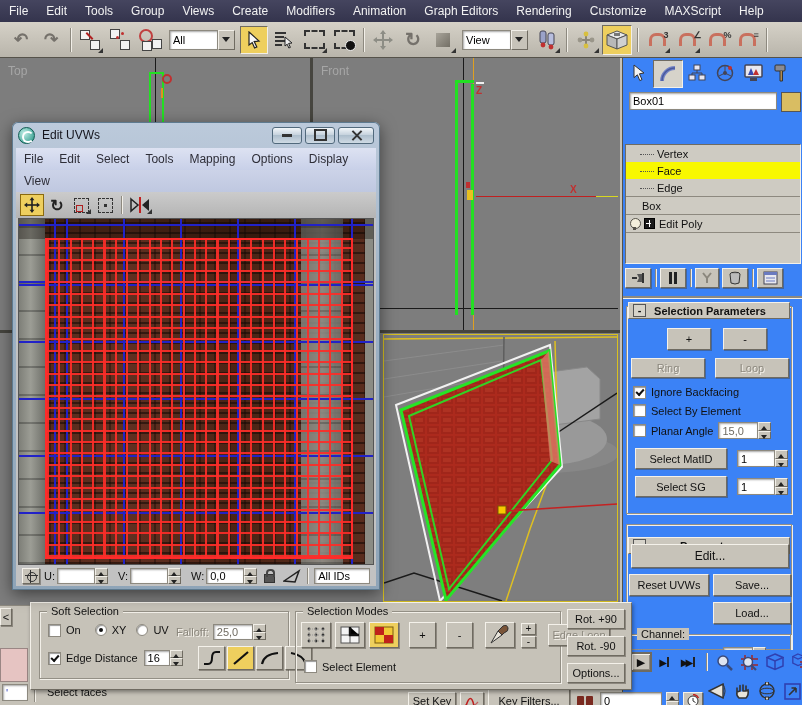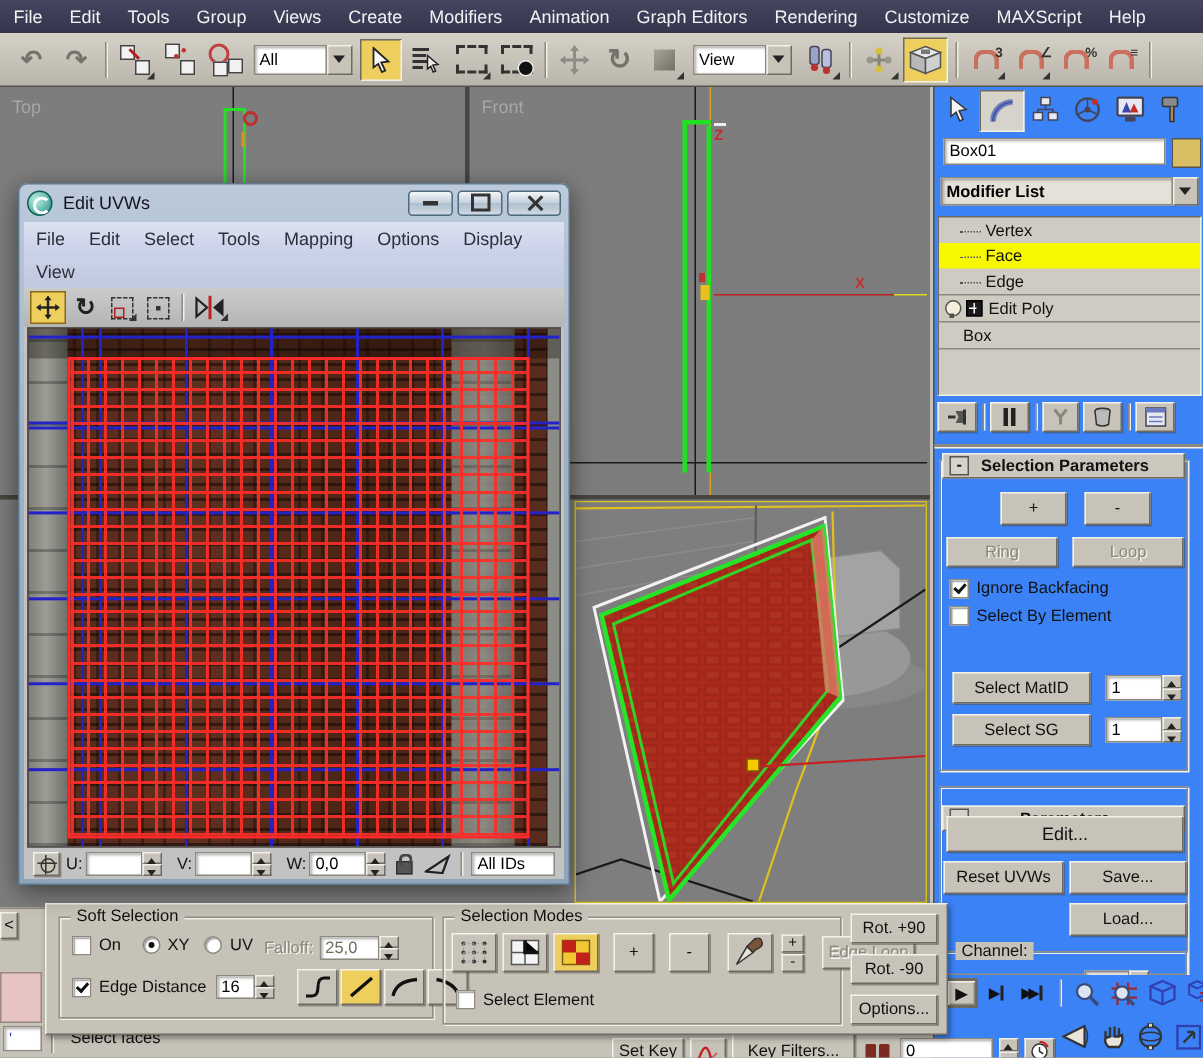--- a/index.html
+++ b/index.html
@@ -466,45 +466,41 @@
       <svg width="18" height="18" viewBox="0 0 18 18">
         <rect x="3" y="1" width="10" height="6" rx="1" fill="#8a8a92" stroke="#333"></rect>
         <path d="M8 7 L8 17 L10.5 17 L10.5 7" fill="#b08a50" stroke="#333"></path>
       </svg>
     </div>
   </div>
 
   <div class="fld abs" style="left:6px;top:34px;width:148px;height:18px">Box01</div>
   <div class="abs" style="left:158px;top:34px;width:18px;height:18px;background:#d9bd62;border:1px solid #555"></div>
 
-  <div class="abs" style="left:4px;top:60px;width:172px;height:19px;display:flex">
-    <div class="fld" style="flex:1;background:#e4e1d8;font-weight:bold">Modifier List</div>
-    <div class="dda"></div>
-  </div>
 
   <div class="abs" style="left:2px;top:86px;width:176px;height:120px;background:#cecbc2;border:1px solid #6f6b61;border-bottom-color:#f4f1ea;border-right-color:#f4f1ea;box-sizing:border-box">
     <div class="stackrow">
       <span class="dots"></span>
         <span>Vertex</span>
     </div>
     <div class="stackrow" style="background:#f8f800">
       <span class="dots"></span>
         <span>Face</span>
     </div>
     <div class="stackrow">
       <span class="dots"></span>
         <span>Edge</span>
     </div>
     <div class="stackrow" style="border-top:1px solid #8d897f">
+      <span style="margin-left:16px">Box</span>
+    </div>
+    <div class="stackrow" style="border-top:1px solid #8d897f">
       <span class="bulb"></span>
       <span class="ebox plus"></span>
       <span>Edit Poly</span>
-    </div>
-    <div class="stackrow" style="border-top:1px solid #8d897f">
-      <span style="margin-left:16px">Box</span>
     </div>
     <div style="border-top:1px solid #8d897f;height:0"></div>
   </div>
 
   <div class="abs" style="left:2px;top:210px;display:flex;align-items:center;gap:3px">
     <div class="btn" style="width:26px;height:20px">
       <svg width="14" height="14" viewBox="0 0 14 14">
         <rect x="1" y="6" width="5" height="2" fill="#333"></rect>
           <polygon points="6,3 11,3 11,11 6,11 8,7" fill="#555"></polygon>
           <rect x="11" y="2" width="2" height="10" fill="#333"></rect>
@@ -551,20 +547,29 @@
     <div class="btn abs" style="left:100px;top:26px;width:44px;height:22px">-</div>
     <div class="btn dis abs" style="left:8px;top:56px;width:74px;height:20px">Ring</div>
     <div class="btn dis abs" style="left:92px;top:56px;width:74px;height:20px">Loop</div>
     <div class="abs" style="left:10px;top:84px;display:flex;align-items:flex-start">
       <span class="chk on"></span>
       <span class="lbl">Ignore Backfacing</span>
     </div>
     <div class="abs" style="left:10px;top:102px;display:flex;align-items:center">
       <span class="chk"></span>
       <span class="lbl">Select By Element</span>
+    </div>
+    <div class="abs" style="left:10px;top:120px;display:flex;align-items:center">
+      <span class="chk"></span>
+      <span class="lbl">Planar Angle</span>
+      <div class="fld gr" style="width:40px;height:17px;margin-left:5px">15,0</div>
+      <span class="spin" style="height:17px">
+          <b class="up"></b>
+          <b class="dn"></b>
+        </span>
     </div>
     <div class="btn abs" style="left:12px;top:146px;width:92px;height:21px">Select MatID</div>
     <div class="fld abs" style="left:114px;top:148px;width:38px;height:17px">1</div>
     <span class="spin abs" style="left:152px;top:148px;height:17px">
         <b class="up"></b>
         <b class="dn"></b>
       </span>
     <div class="btn abs" style="left:12px;top:174px;width:92px;height:21px">Select SG</div>
     <div class="fld abs" style="left:114px;top:176px;width:38px;height:17px">1</div>
     <span class="spin abs" style="left:152px;top:176px;height:17px">

